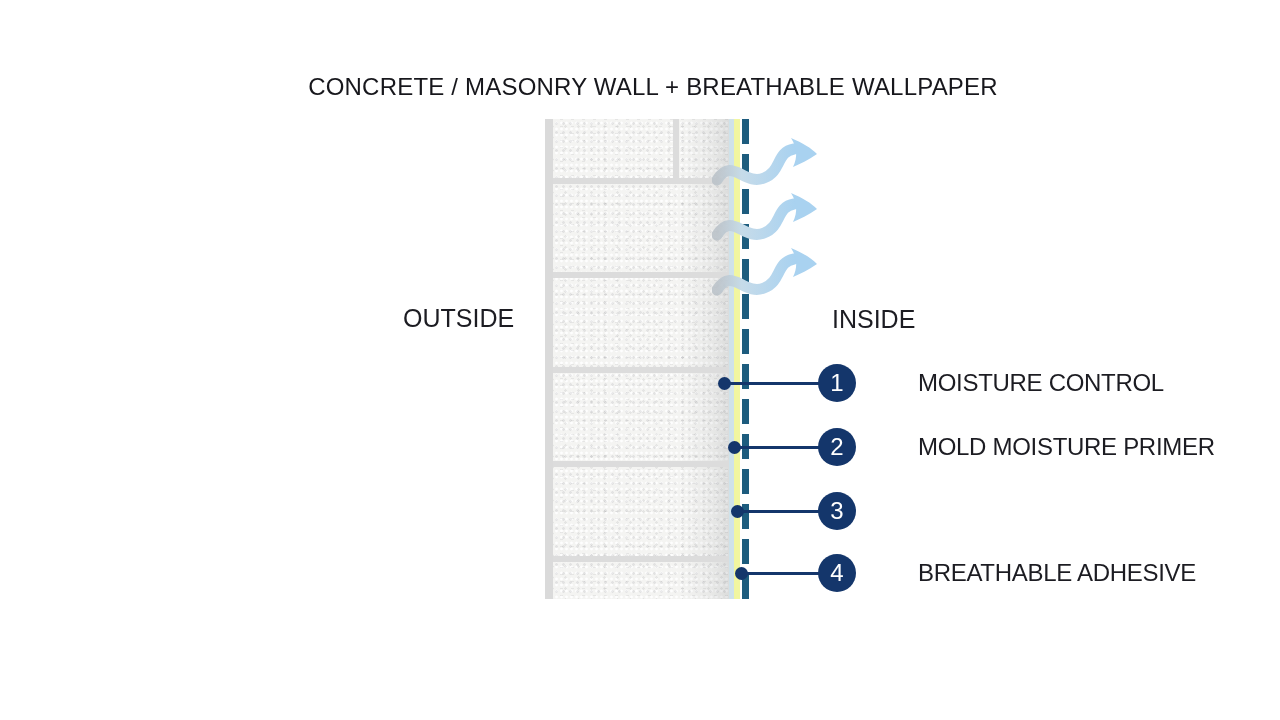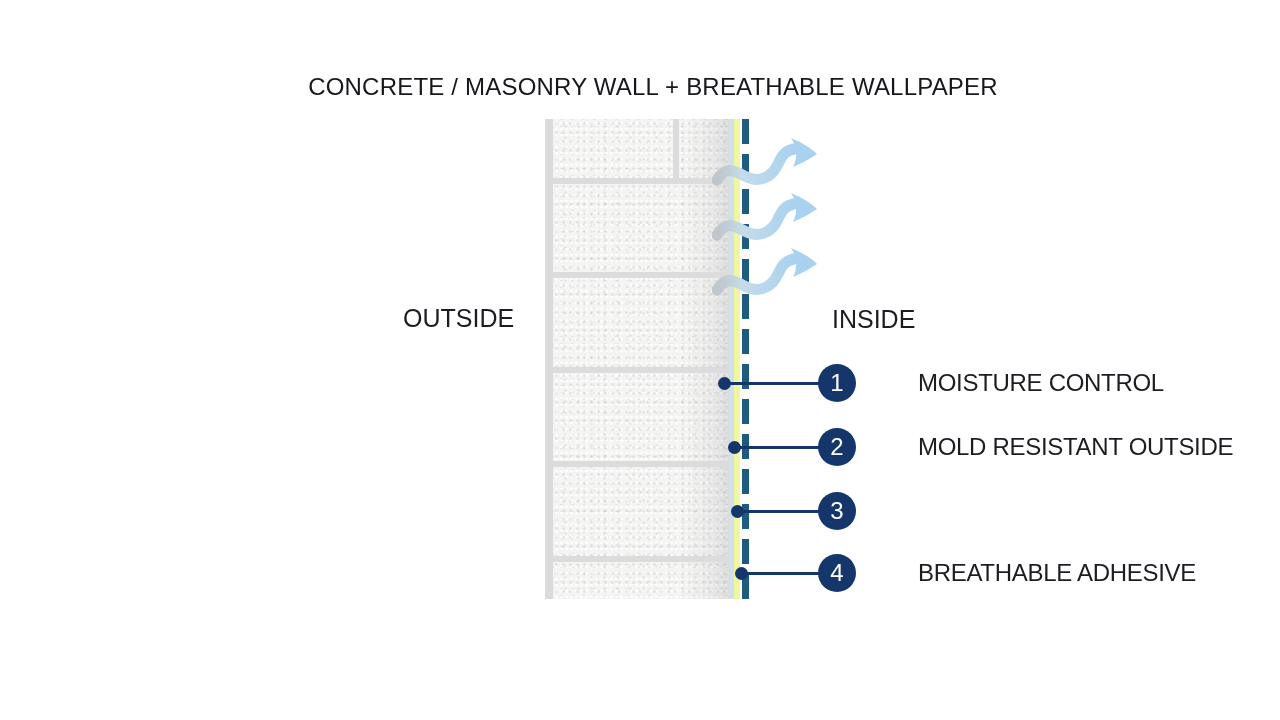--- a/index.html
+++ b/index.html
@@ -120,21 +120,21 @@
   <div class="legend-item li1">
     <span class="callout-dot"></span>
     <span class="callout-line"></span>
     <span class="number-badge">1</span>
     <span class="legend-label">MOISTURE CONTROL</span>
   </div>
   <div class="legend-item li2">
     <span class="callout-dot"></span>
     <span class="callout-line"></span>
     <span class="number-badge">2</span>
-    <span class="legend-label">MOLD RESISTANT OUTSIDE</span>
+    <span class="legend-label">MOLD MOISTURE PRIMER</span>
   </div>
   <div class="legend-item li3">
     <span class="callout-dot"></span>
     <span class="callout-line"></span>
     <span class="number-badge">3</span>
   </div>
   <div class="legend-item li4">
     <span class="callout-dot"></span>
     <span class="callout-line"></span>
     <span class="number-badge">4</span>

